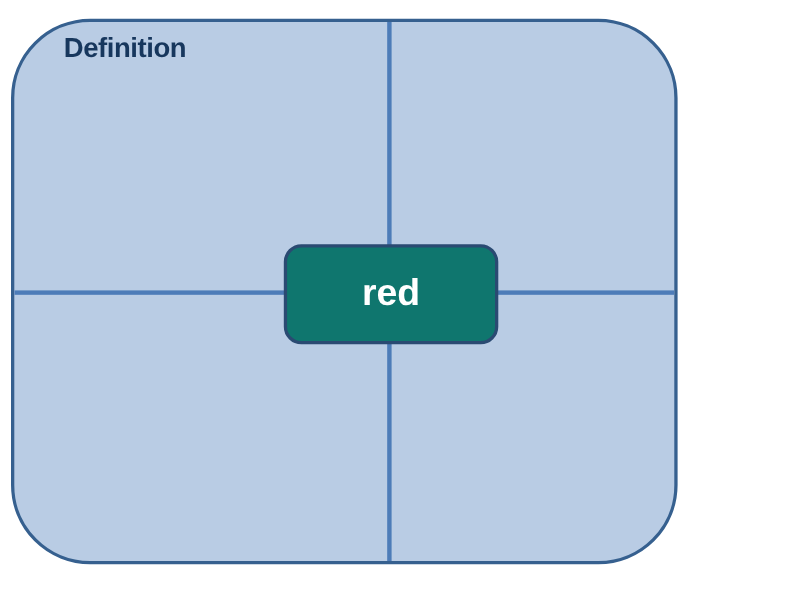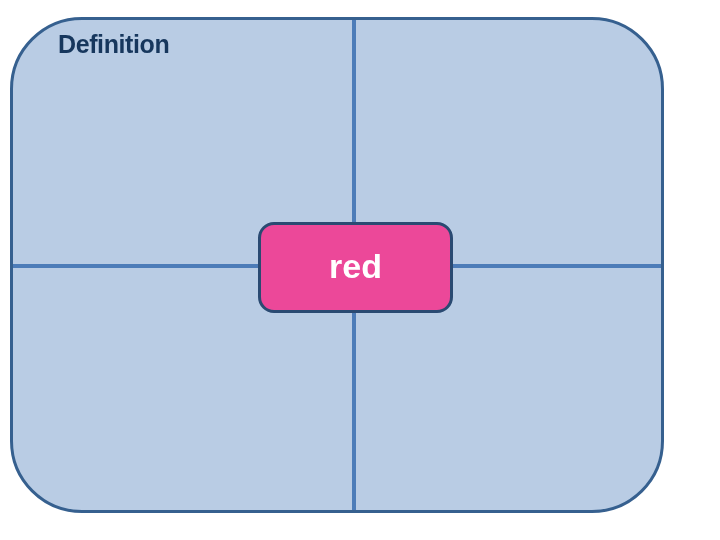--- a/index.html
+++ b/index.html
@@ -12,21 +12,21 @@
   }
   .stage {
     position: absolute;
     width: 720px; height: 540px;
     left: 0; top: 0;
     background: #ffffff;
   }
   .frayer {
     position: absolute;
     left: 10px; top: 17px;
-    width: 654px; height: 496px;
+    width: 606px; height: 496px;
     background: #b9cce4;
     border: 3px solid #36608f;
     border-radius: 72px;
     overflow: hidden;
   }
   .divider {
     position: absolute;
     background: #4d7cb8;
   }
   .divider.vertical {
@@ -47,21 +47,21 @@
     white-space: nowrap;
   }
   .label-definition      { left: 45px;  top: 12px; }
   .label-characteristics { right: 30px; top: 11px; }
   .label-examples        { left: 9px;   top: 257px; }
   .label-non-examples    { right: 4px;  top: 259px; }
   .center-box {
     position: absolute;
     left: 235px; top: 185px;  
     width: 195px; height: 91px;
-    background: #ec4899;
+    background: #0f766e;
     border: 3px solid #2a4a72;
     border-radius: 16px;
     display: flex;
     align-items: center;
     justify-content: center;
   }
   
   .center-box { left: 245px; top: 202px; }
   .center-term {
     color: #ffffff;

